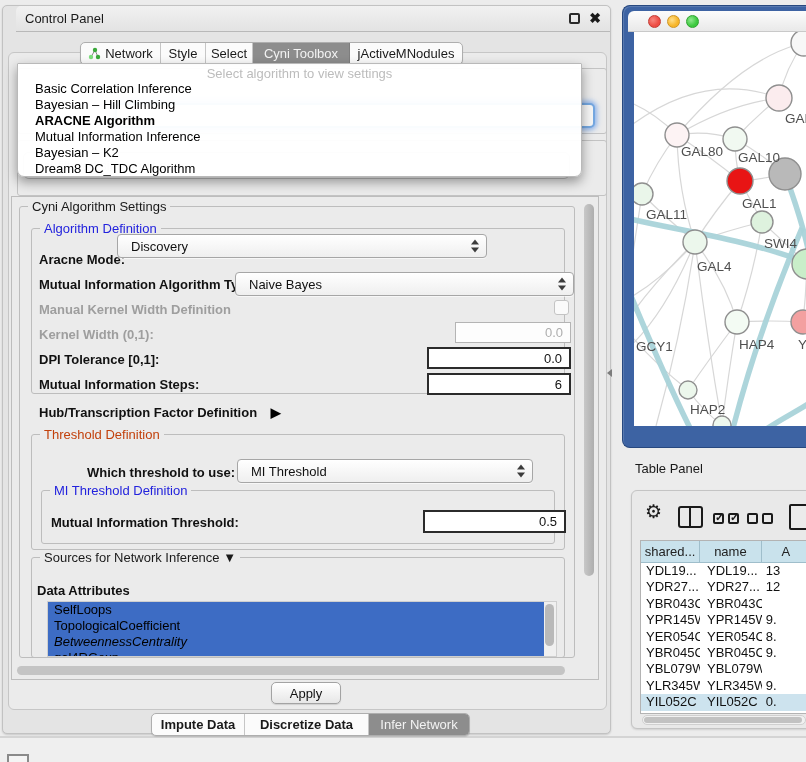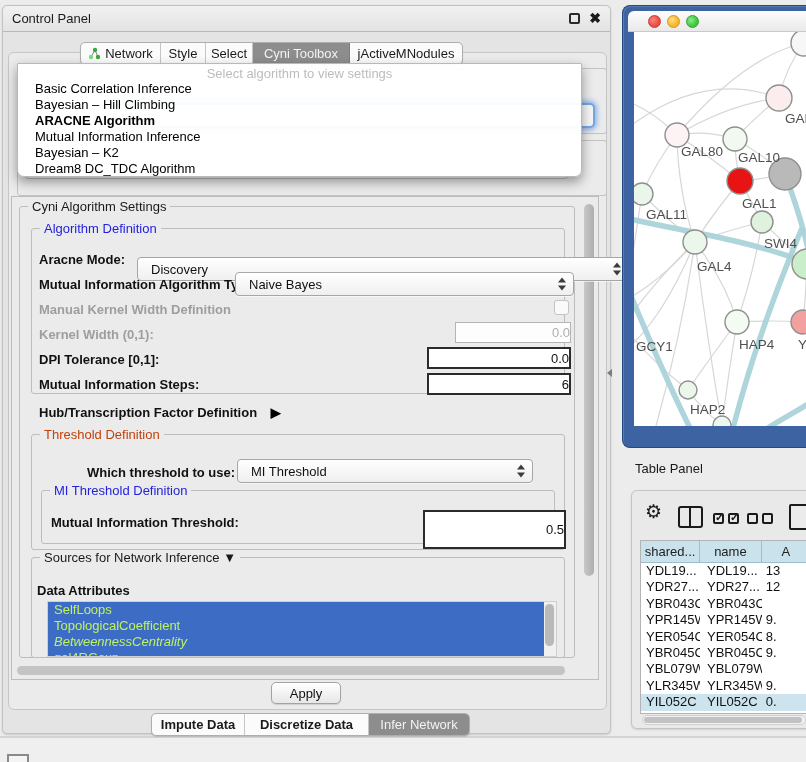--- a/index.html
+++ b/index.html
@@ -3,21 +3,21 @@
 <meta charset="utf-8">
 <style>
   * { margin:0; padding:0; box-sizing:border-box; }
   html,body { width:806px; height:762px; overflow:hidden; }
   body { position:relative; background:#ececec; font-family:"Liberation Sans", sans-serif; font-size:13px; color:#111; }
 
   
   .control-panel { position:absolute; left:2px; top:5px; width:609px; height:729px;
     background:#e4e4e4; border:1px solid #c2c2c2; border-radius:5px;
     box-shadow:0 1px 2px rgba(0,0,0,.15); }
-  .cp-titlebar { position:absolute; left:0; top:0; right:0; height:26px;
+  .cp-titlebar { position:absolute; left:13px; top:0; right:0; height:26px;
     background:linear-gradient(#f1f1f1,#e3e3e3); border-bottom:1px solid #b8b8b8;
     border-radius:5px 5px 0 0; display:flex; align-items:center; padding:0 9px; }
   .cp-title { font-size:13px; color:#1a1a1a; }
   .cp-titlebar .spacer { flex:1; }
   .float-icon { width:11px; height:11px; border:2px solid #2a2a2a; border-radius:2px; margin-right:9px; }
   .close-icon { font-size:14px; font-weight:bold; color:#1a1a1a; line-height:11px; }
 
   .cp-content { position:absolute; left:5px; top:46px; width:599px; height:658px;
     background:#ebebeb; border:1px solid #c6c6c6; border-radius:6px; }
 
@@ -74,33 +74,33 @@
     border:1px solid #a6a6a6; border-radius:4px; display:flex; align-items:center;
     padding-left:13px; box-shadow:inset 0 1px 0 #fff, 0 1px 0 rgba(255,255,255,.6); }
   .stepper { position:absolute; right:7px; top:50%; transform:translateY(-50%);
     width:8px; height:13px; }
   .stepper:before, .stepper:after { content:""; position:absolute; left:0;
     border-left:4px solid transparent; border-right:4px solid transparent; }
   .stepper:before { top:0; border-bottom:5px solid #3c3c3c; }
   .stepper:after  { bottom:0; border-top:5px solid #3c3c3c; }
 
   .tinput { position:absolute; background:#fff; border:1px solid #b4b4b4;
-    display:flex; align-items:center; justify-content:flex-end; }
+    display:flex; align-items:center; justify-content:flex-end; padding-right:7px; }
   .tinput.dark { border:2px solid #2b2b2b; }
   .tinput.dis  { color:#aeaeae; background:#fdfdfd; }
 
   .checkbox { position:absolute; width:15px; height:15px; background:#fafafa;
     border:1px solid #c4c4c4; border-radius:3px; }
 
   .tri-right { display:inline-block; color:#000; font-size:13px; }
 
   .attr-list { position:absolute; left:44px; top:595px; width:510px; height:56px;
     background:#fff; border:1px solid #cfcfcf; overflow:hidden; }
   .attr-item { width:498px; height:16px; line-height:16px; padding-left:6px;
-    background:#3d6cc4; color:#bef264; }
+    background:#3d6cc4; color:#000000; }
   .attr-scroll { position:absolute; right:0; top:0; width:12px; height:100%; background:#f0f0f0; }
   .attr-scroll .thumb { position:absolute; left:1px; top:2px; width:9px; height:42px;
     background:#b9b9b9; border-radius:5px; }
 
   .apply-btn { position:absolute; left:268px; top:676px; width:70px; height:22px;
     background:linear-gradient(#ffffff,#e7e7e7); border:1px solid #a3a3a3; border-radius:5px;
     display:flex; align-items:center; justify-content:center; color:#111;
     box-shadow:0 1px 1px rgba(0,0,0,.12); }
 
   
@@ -220,21 +220,21 @@
 
   <div class="grp" style="left:16px; top:200px; width:556px; height:452px;">
     <span class="legend">Cyni Algorithm Settings</span>
   </div>
 
   <div class="grp" style="left:28px; top:222px; width:534px; height:166px;">
     <span class="legend blue">Algorithm Definition</span>
   </div>
 
   <span class="lbl" style="left:36px; top:246px;">Aracne Mode:</span>
-  <div class="combo" style="left:114px; top:251px; width:492px; height:24px;margin-left:20px;">
+  <div class="combo" style="left:114px; top:228px; width:370px; height:24px;">
     <span>Discovery</span>
     <span class="stepper"></span>
   </div>
 
   <span class="lbl" style="left:36px; top:271px;">Mutual Information Algorithm Type:</span>
   <div class="combo" style="left:232px; top:266px; width:339px; height:24px;">
     <span>Naive Bayes</span>
     <span class="stepper"></span>
   </div>
 
@@ -268,21 +268,21 @@
   <span class="lbl" style="left:84px; top:459px;">Which threshold to use:</span>
   <div class="combo" style="left:234px; top:453px; width:296px; height:24px;">
     <span>MI Threshold</span>
     <span class="stepper"></span>
   </div>
 
   <div class="grp" style="left:38px; top:484px; width:514px; height:54px;padding-left:32px;">
     <span class="legend blue">MI Threshold Definition</span>
   </div>
   <span class="lbl" style="left:48px; top:509px;">Mutual Information Threshold:</span>
-  <div class="tinput dark" style="left:420px; top:504px; width:143px; height:39px;">
+  <div class="tinput dark" style="left:420px; top:504px; width:143px; height:23px;">
     <span>0.5</span>
   </div>
 
   <div class="grp" style="left:28px; top:551px; width:534px; height:101px;">
     <span class="legend">
       <span>Sources for Network Inference</span>
       <span>▼</span>
     </span>
   </div>
   <span class="lbl" style="left:34px; top:577px;">Data Attributes</span>

